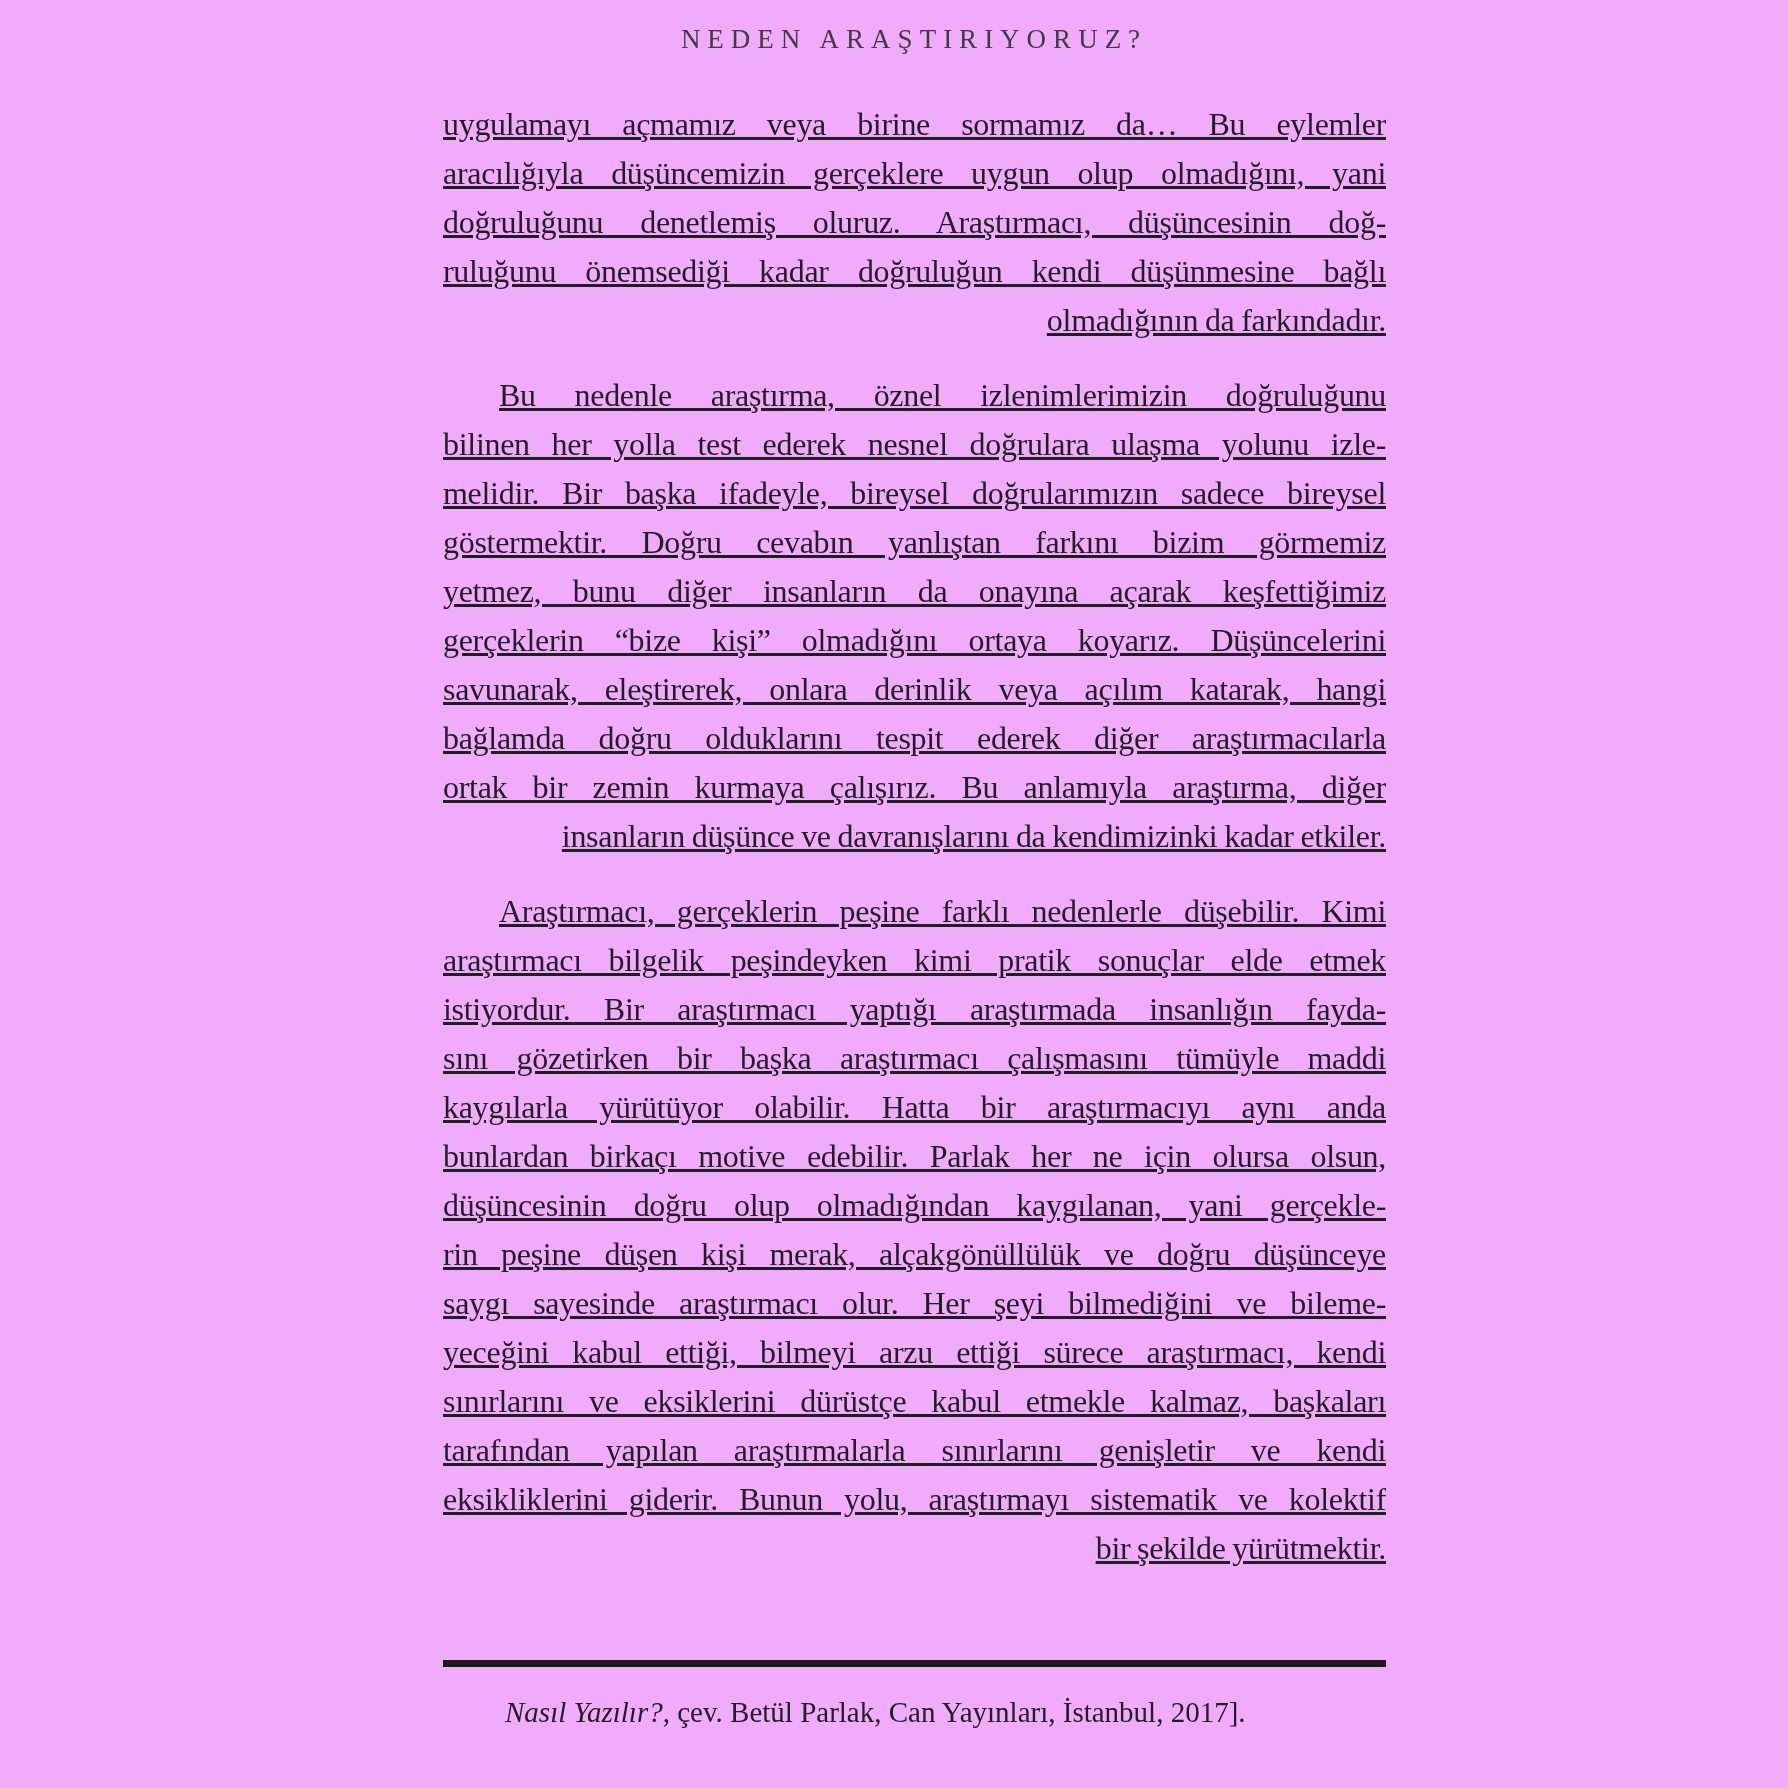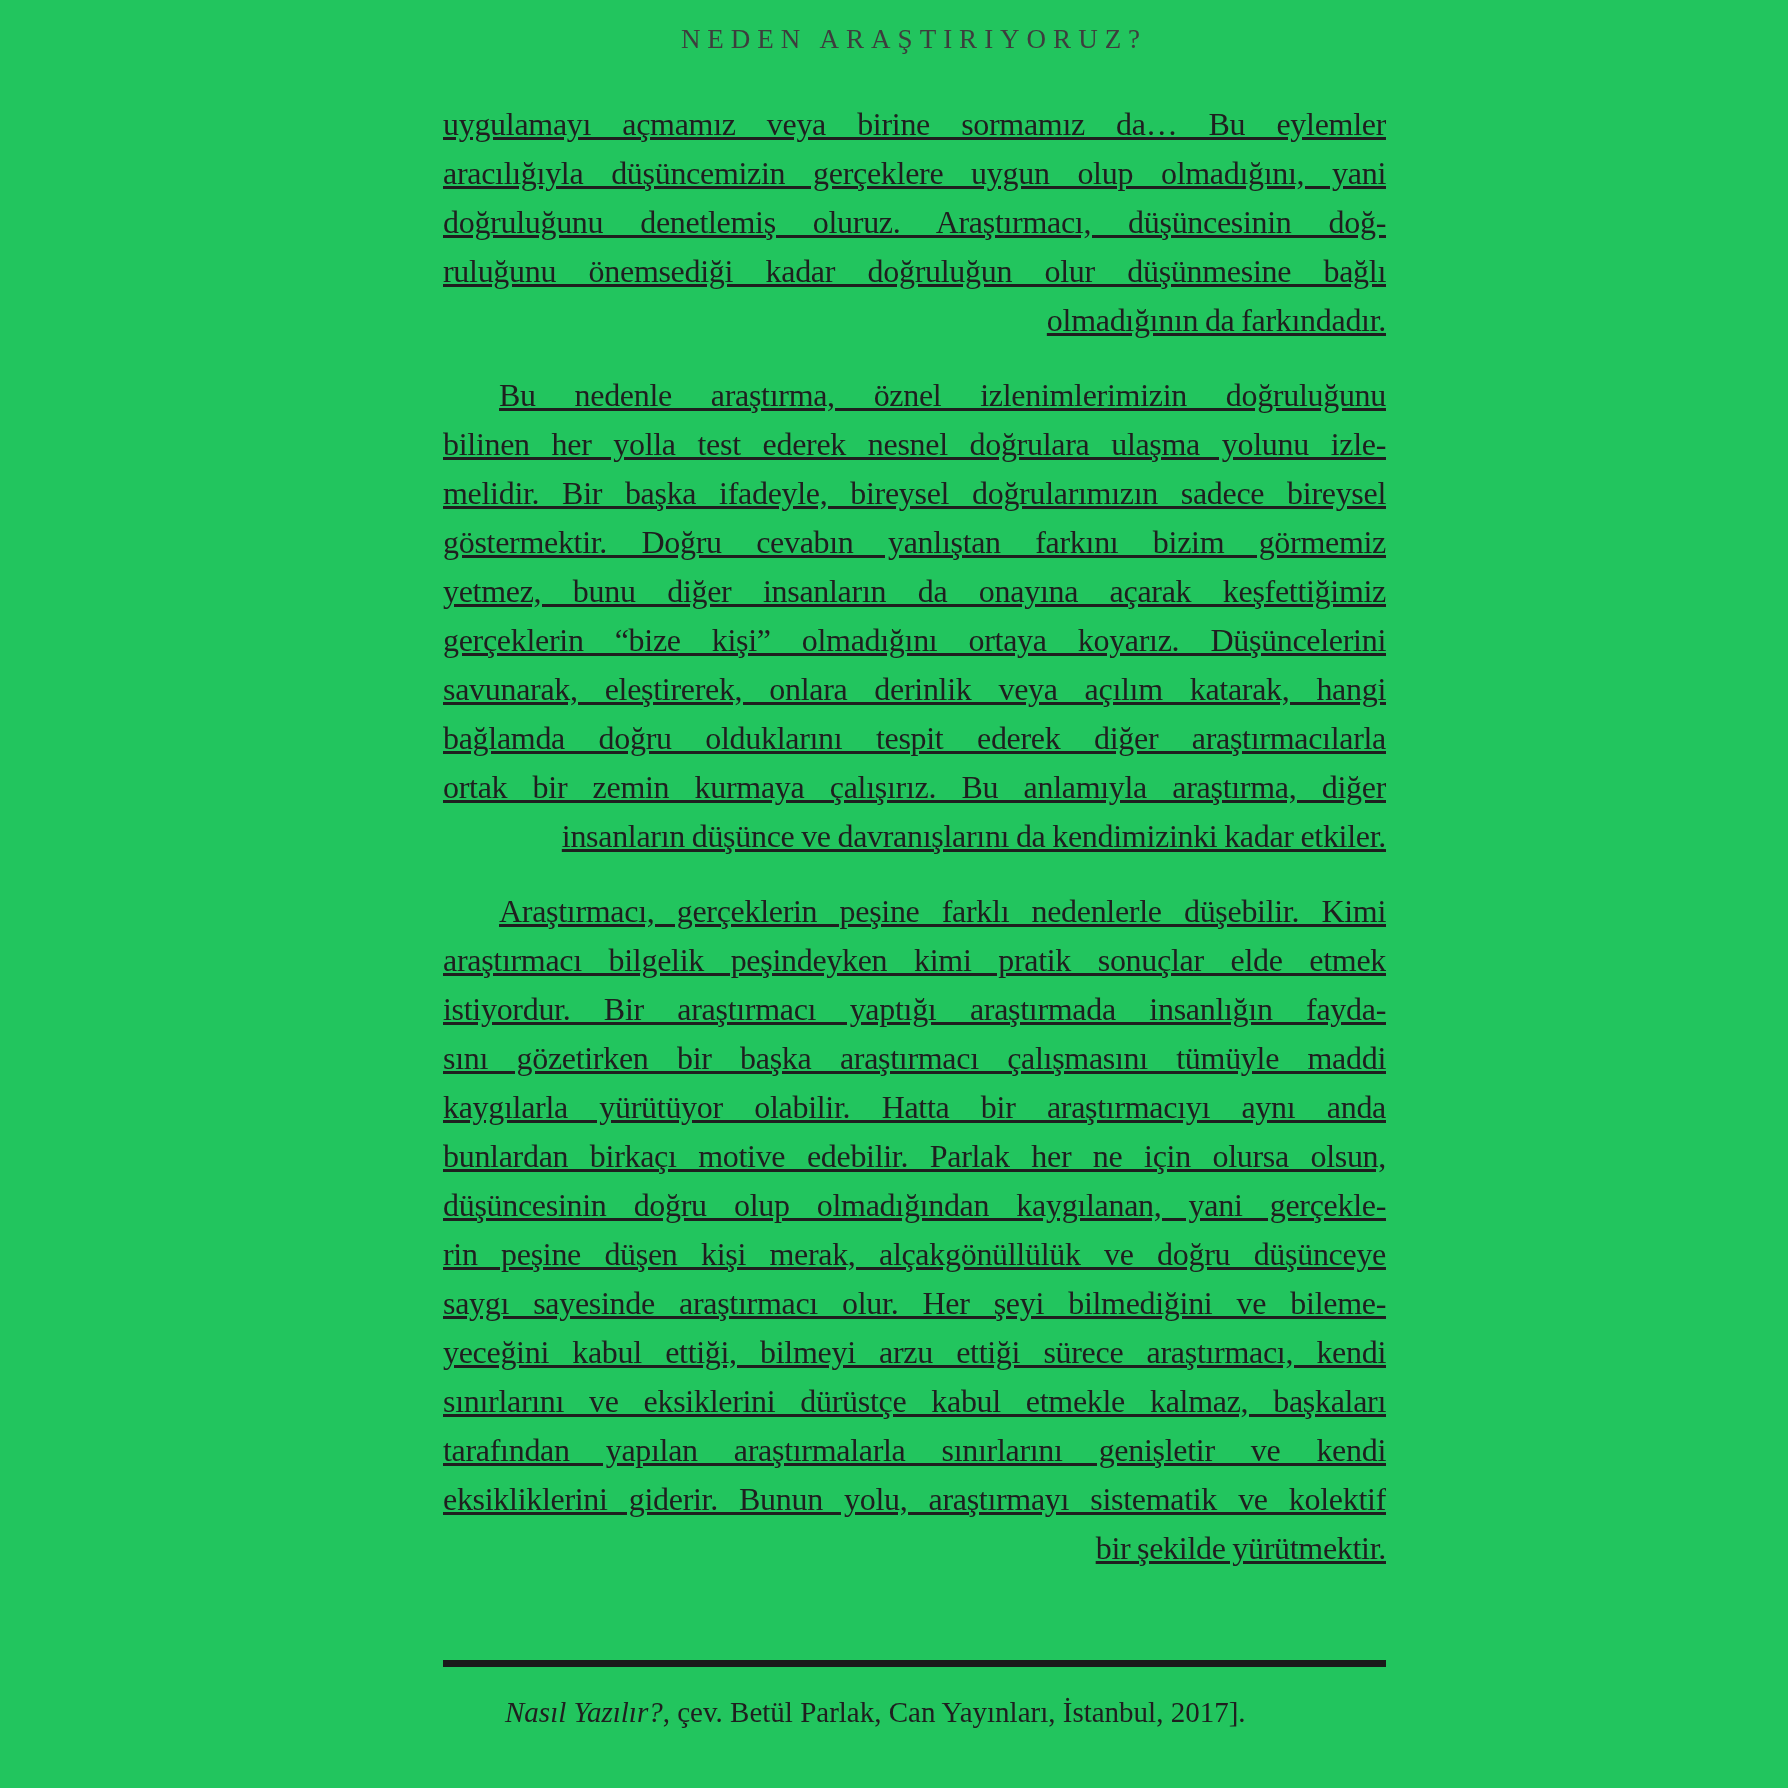--- a/index.html
+++ b/index.html
@@ -4,21 +4,21 @@
 <style>
   html, body {
     margin: 0;
     padding: 0;
     background: #ffffff;
   }
   .page {
     position: relative;
     width: 1788px;
     height: 1788px;
-    background: #22c55e;
+    background: #f0abfc;
     font-family: "Liberation Serif", "DejaVu Serif", serif;
     color: #1f1f1f;
     overflow: hidden;
   }
   .header {
     position: absolute;
     top: 24px;
     left: 423px;
     width: 982px;
     text-align: center;
@@ -83,21 +83,21 @@
 
 <div class="page">
 
   <div class="header">NEDEN ARAŞTIRIYORUZ?</div>
 
   <div class="body-text" id="body-text">
       <div class="para">
         <div class="line just">uygulamayı açmamız veya birine sormamız da… Bu eylemler</div>
         <div class="line just">aracılığıyla düşüncemizin gerçeklere uygun olup olmadığını, yani</div>
         <div class="line just">doğruluğunu denetlemiş oluruz. Araştırmacı, düşüncesinin doğ-</div>
-        <div class="line just">ruluğunu önemsediği kadar doğruluğun olur düşünmesine bağlı</div>
+        <div class="line just">ruluğunu önemsediği kadar doğruluğun kendi düşünmesine bağlı</div>
         <div class="line">olmadığının da farkındadır.</div>
       </div>
       <div class="para">
         <div class="line just first">Bu nedenle araştırma, öznel izlenimlerimizin doğruluğunu</div>
         <div class="line just">bilinen her yolla test ederek nesnel doğrulara ulaşma yolunu izle-</div>
         <div class="line just">melidir. Bir başka ifadeyle, bireysel doğrularımızın sadece bireysel</div>
         <div class="line just">göstermektir. Doğru cevabın yanlıştan farkını bizim görmemiz</div>
         <div class="line just">yetmez, bunu diğer insanların da onayına açarak keşfettiğimiz</div>
         <div class="line just">gerçeklerin “bize kişi” olmadığını ortaya koyarız. Düşüncelerini</div>
         <div class="line just">savunarak, eleştirerek, onlara derinlik veya açılım katarak, hangi</div>

